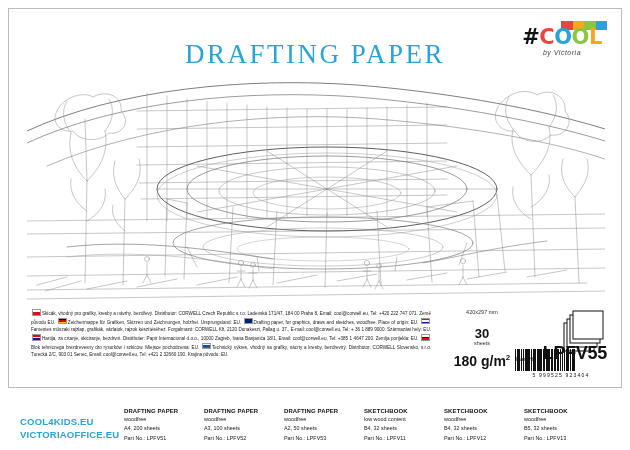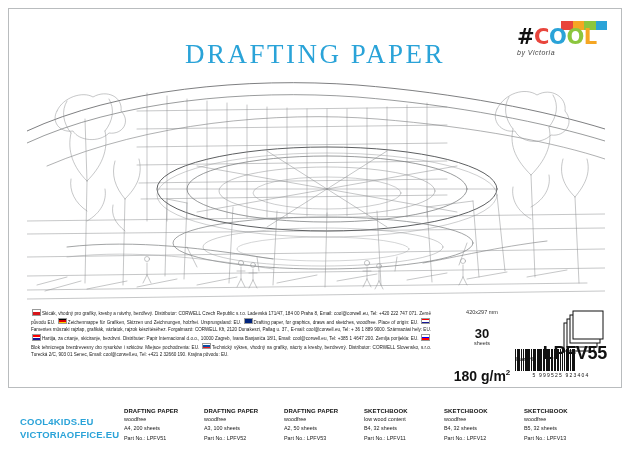--- a/index.html
+++ b/index.html
@@ -44,21 +44,21 @@
     color: #2aa3d8;
     font-family: "Liberation Serif", serif;
     font-weight: 400;
   }
   
   .logo {
     position: absolute;
     right: 14px;
     top: 18px;
     width: 90px;
-    text-align: left;
+    text-align: center;
   }
   .logo-word {
     font-size: 21px;
     font-weight: bold;
     letter-spacing: -0.5px;
     font-family: "DejaVu Sans", sans-serif;
     line-height: 1;
   }
   .logo-word .hash { color: #111111; }
   .logo-word .c1 { color: #e8453c; }
@@ -158,21 +158,21 @@
   .stack-icon {
     position: absolute;
     right: 16px;
     top: 300px;
     width: 44px;
     height: 46px;
   }
   .gsm {
     position: absolute;
     right: 96px;
-    top: 359px;
+    top: 344px;
     width: 86px;
     text-align: center;
     font-size: 14px;
     font-weight: bold;
     color: #111;
   }
   .gsm sup { font-size: 8px; }
   .partno {
     position: absolute;
     right: 14px;

